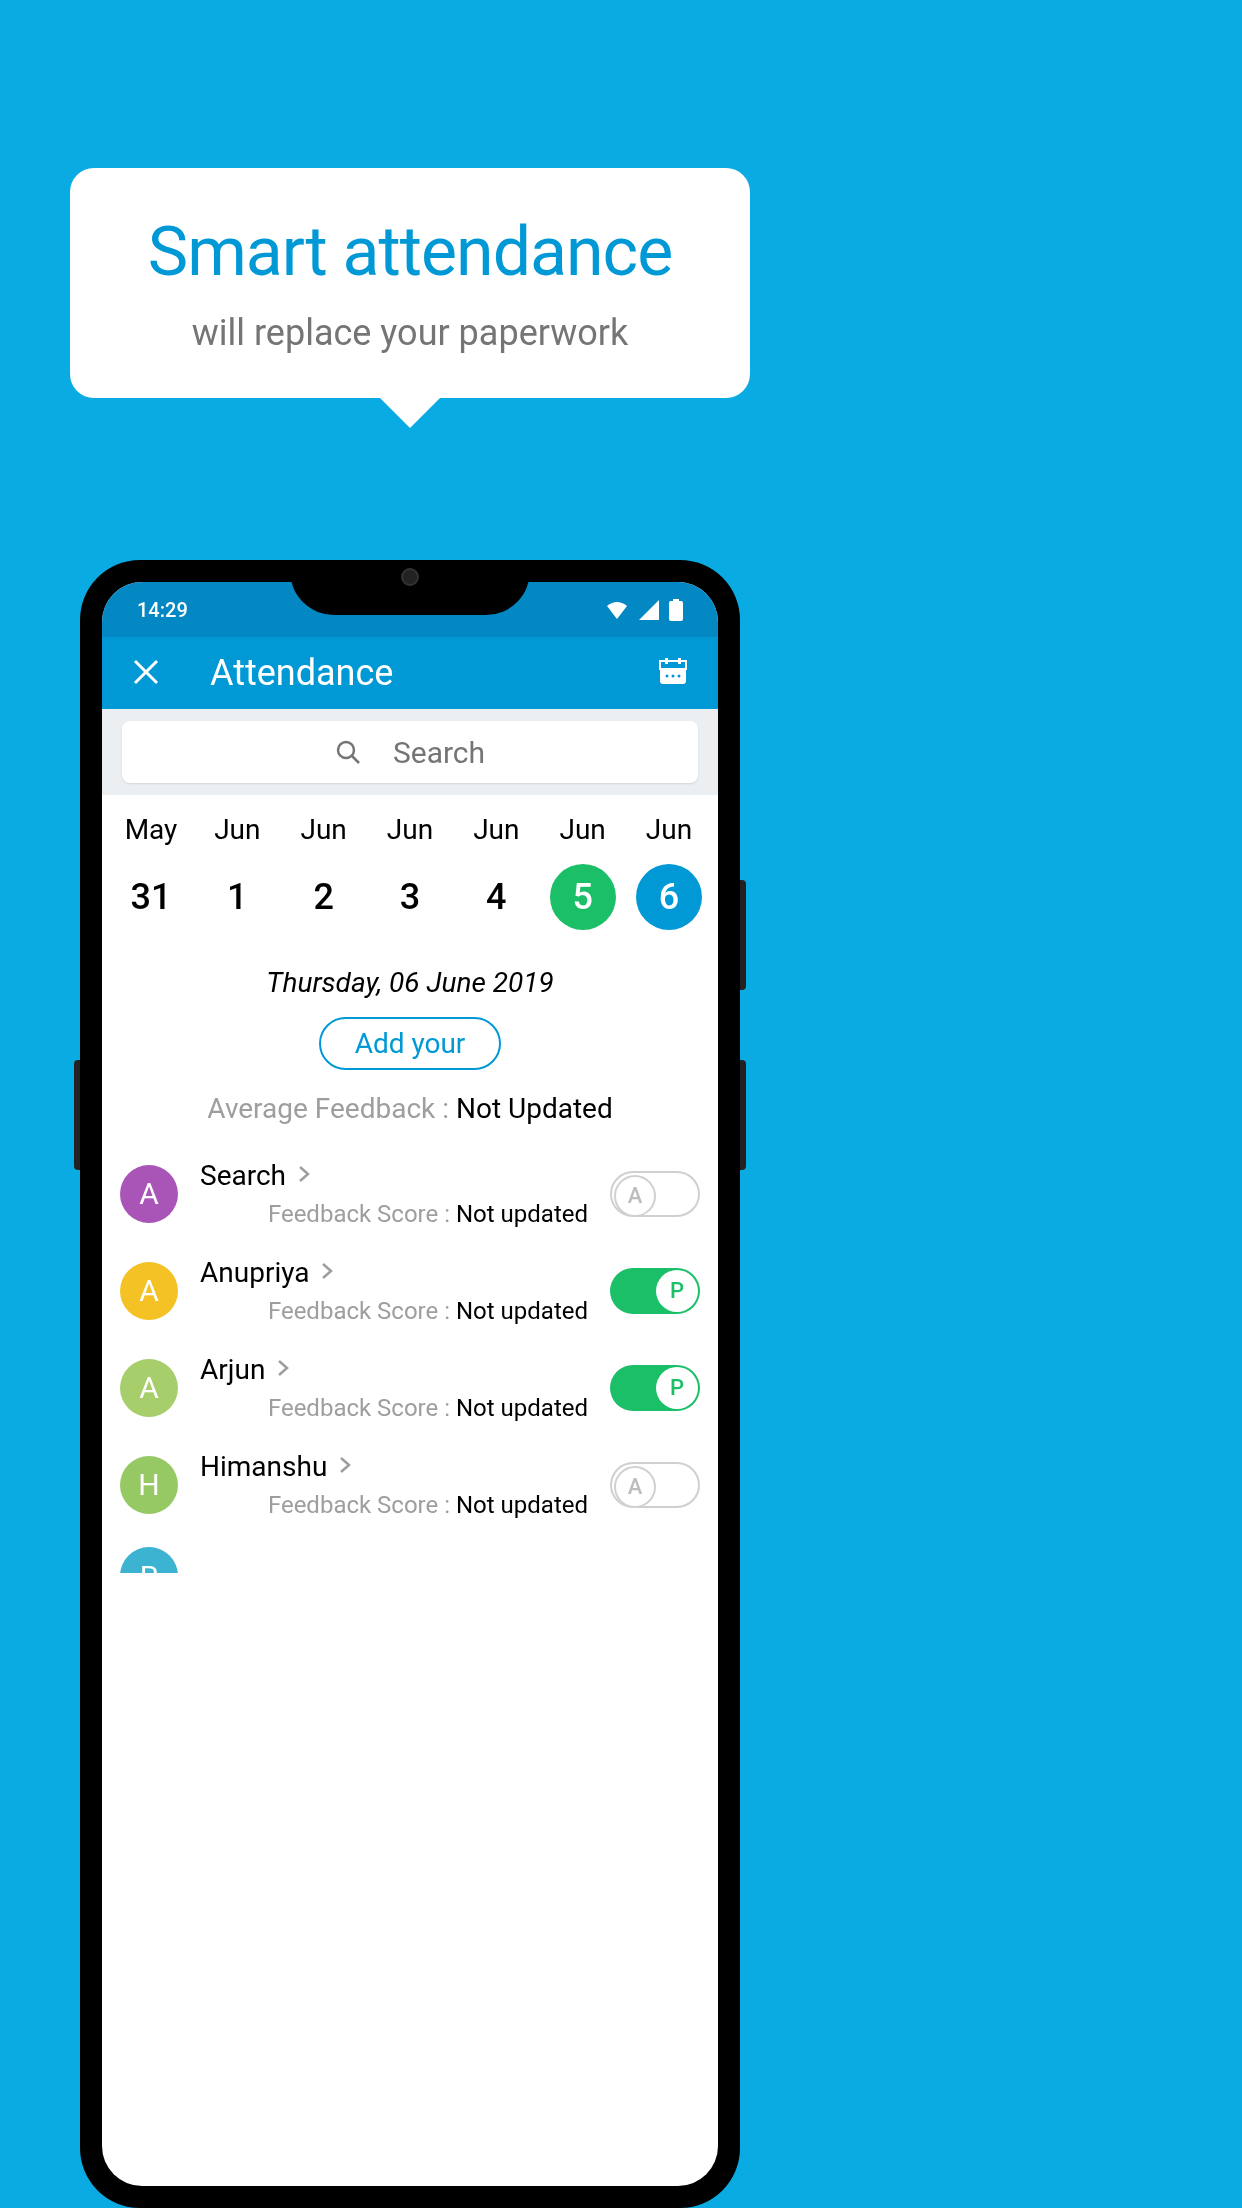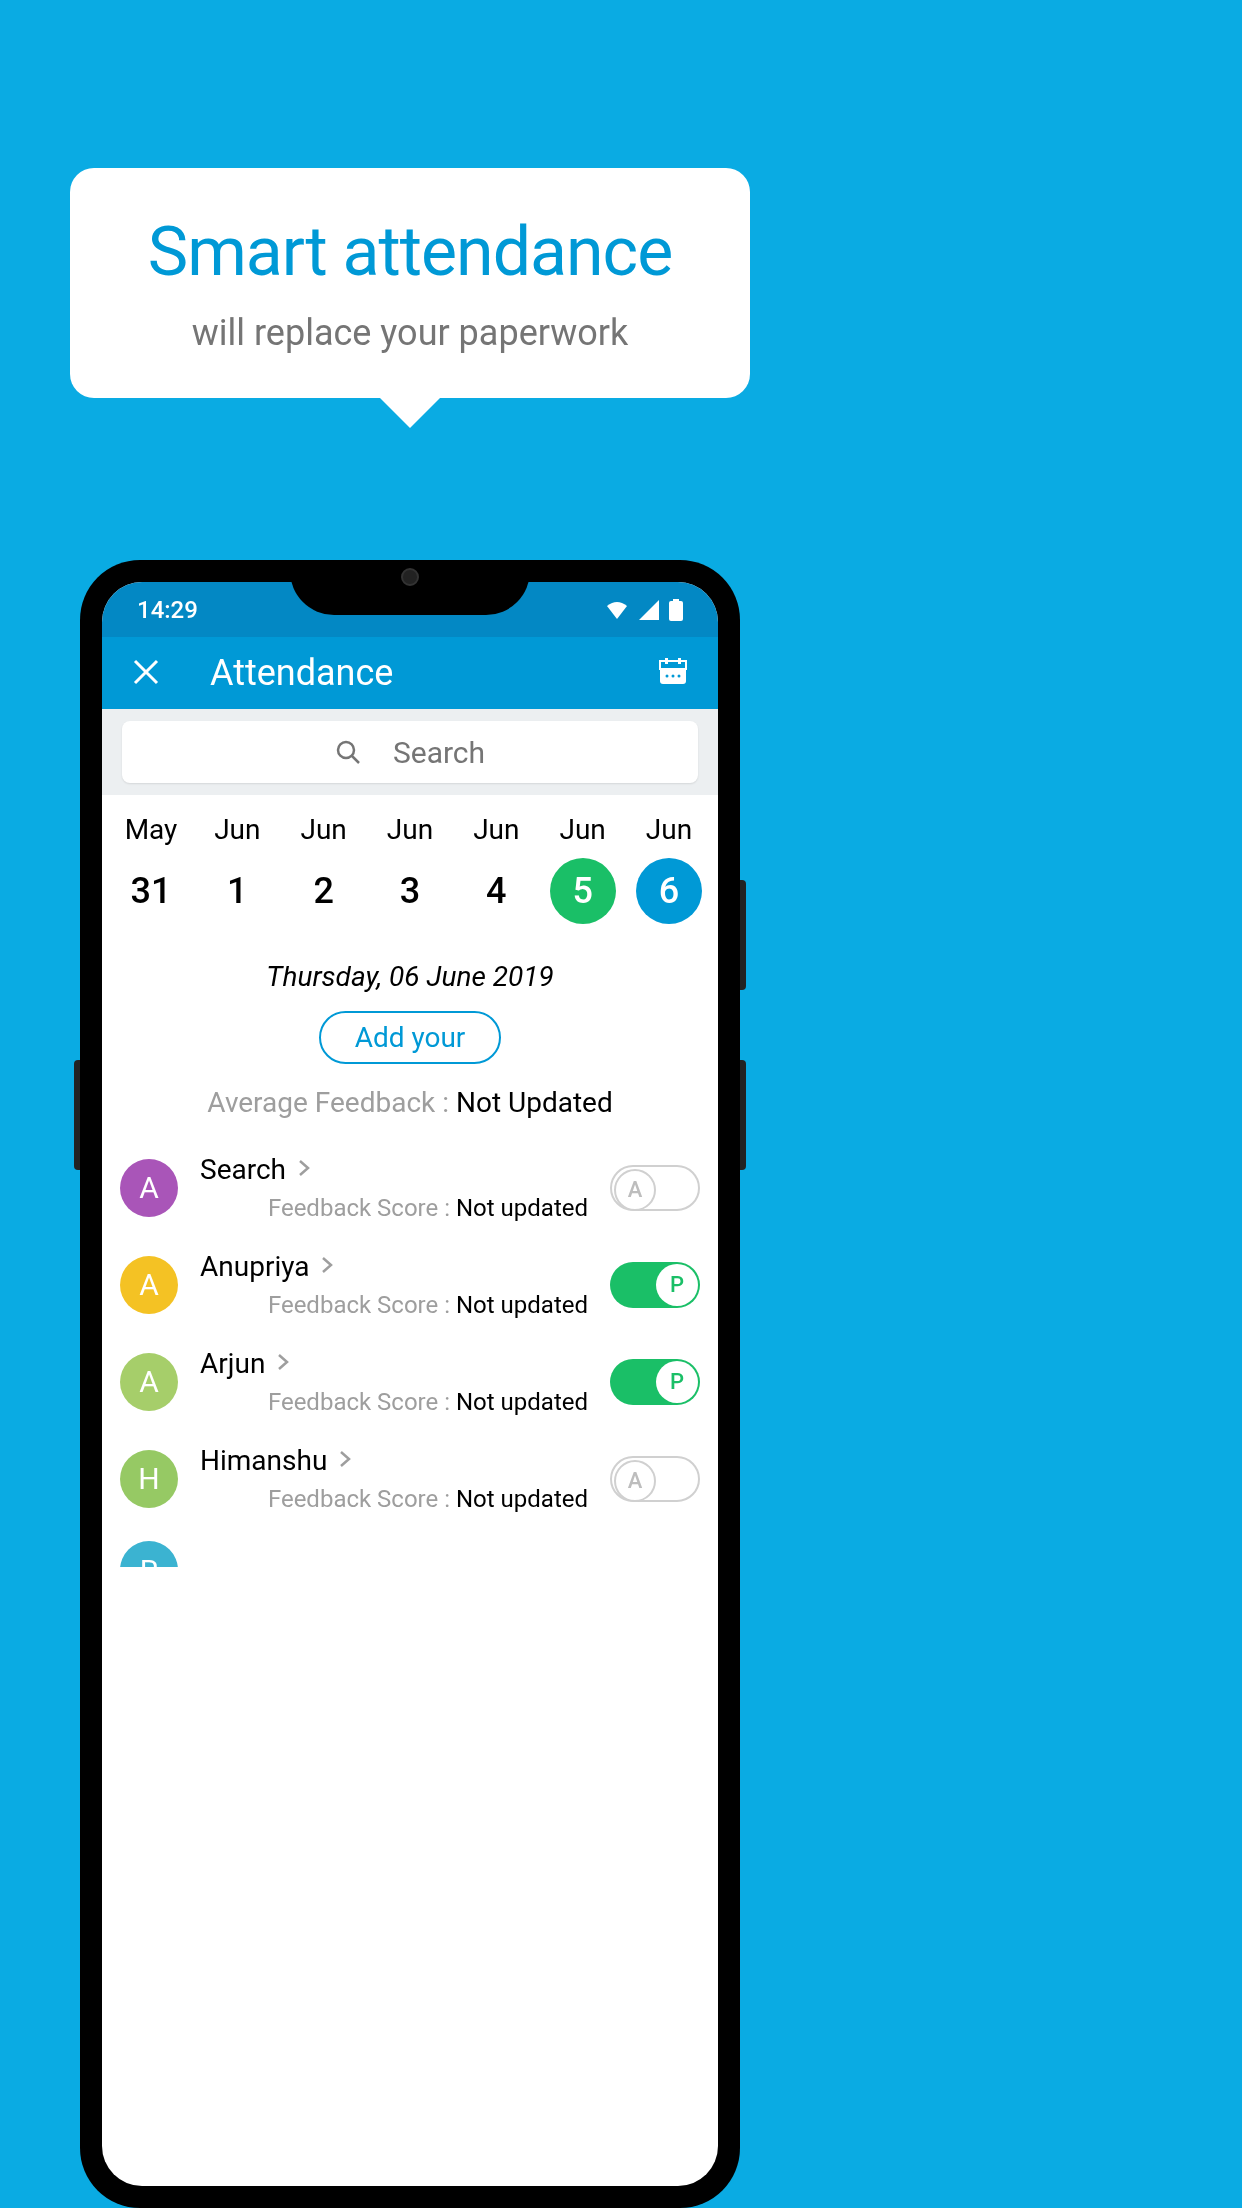--- a/index.html
+++ b/index.html
@@ -11,34 +11,34 @@
   .promo-sub { font-size: 36px; color: #757575; margin-top: 20px; }
   
   .phone { position: absolute; top: 560px; left: 80px; width: 660px; height: 1648px; background: #000; border-radius: 60px; padding: 22px; }
   .phone-side-btn-left { position: absolute; left: -6px; top: 500px; width: 6px; height: 110px; background: #222; border-radius: 4px 0 0 4px; }
   .phone-side-btn-right { position: absolute; right: -6px; top: 320px; width: 6px; height: 110px; background: #222; border-radius: 0 4px 4px 0; }
   .phone-side-btn-right2 { position: absolute; right: -6px; top: 500px; width: 6px; height: 110px; background: #222; border-radius: 0 4px 4px 0; }
   .screen { width: 100%; height: 100%; background: white; border-radius: 40px; overflow: hidden; position: relative; }
   .notch { position: absolute; top: 0; left: 50%; transform: translateX(-50%); width: 240px; height: 55px; background: #000; border-radius: 0 0 44px 44px; z-index: 10; display: flex; align-items: flex-start; justify-content: center; padding-top: 8px; }
   .camera { width: 18px; height: 18px; background: #222; border-radius: 50%; border: 2px solid #333; }
   
-  .status-bar { height: 55px; background: #0388c4; display: flex; align-items: center; padding: 0 35px; color: white; font-size: 24px; font-weight: 500; justify-content: space-between; }
+  .status-bar { height: 55px; background: #0388c4; display: flex; align-items: center; padding: 0 35px; color: white; font-size: 20px; font-weight: 500; justify-content: space-between; }
   .status-right { display: flex; gap: 10px; align-items: center; }
   .wifi-icon, .signal-icon, .battery-icon { fill: white; }
   
   .app-header { height: 72px; background: #0099d6; display: flex; align-items: center; padding: 0 30px; gap: 50px; }
   .close-x { color: white; font-size: 38px; font-weight: 300; cursor: pointer; }
   .header-title { color: white; font-size: 36px; font-weight: 400; flex: 1; }
   .calendar-icon-wrap { color: white; }
   
   .search-area { background: #eceff1; padding: 12px 20px; }
   .search-box { background: white; border-radius: 8px; height: 62px; display: flex; align-items: center; justify-content: center; gap: 32px; color: #757575; font-size: 30px; box-shadow: 0 1px 2px rgba(0,0,0,0.1); }
   
   .date-strip { display: flex; justify-content: space-between; padding: 18px 8px 18px 8px; background: white; }
-  .date-col { display: flex; flex-direction: column; align-items: center; gap: 12px; width: 82px; }
+  .date-col { display: flex; flex-direction: column; align-items: center; gap: 18px; width: 82px; }
   .date-month { font-size: 28px; color: #000; }
   .date-num { width: 66px; height: 66px; display: flex; align-items: center; justify-content: center; border-radius: 50%; font-size: 36px; font-weight: 500; color: #000; }
   .date-num.green { background: #1abf67; color: white; }
   .date-num.blue { background: #0099d6; color: white; }
   
   .full-date { text-align: center; font-size: 28px; color: #000; padding: 18px 0 10px; font-style: italic; }
   .add-topic-row { text-align: center; padding: 8px 0; }
   .add-topic-btn { display: inline-block; border: 2px solid #0099d6; color: #0099d6; border-radius: 100px; padding: 8px 34px; font-size: 28px; }
   .avg-feedback { text-align: center; font-size: 28px; padding: 14px 4px 20px; }
   .avg-feedback .lbl { color: #9e9e9e; }

